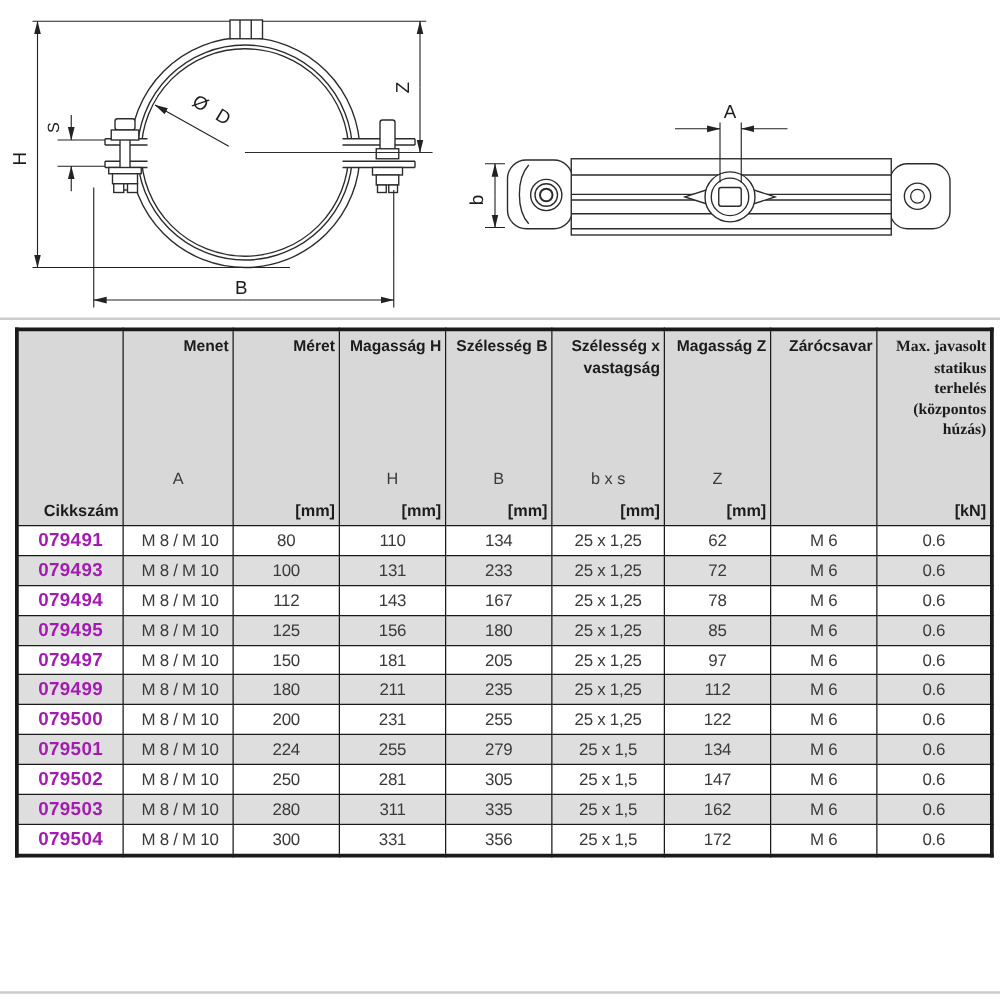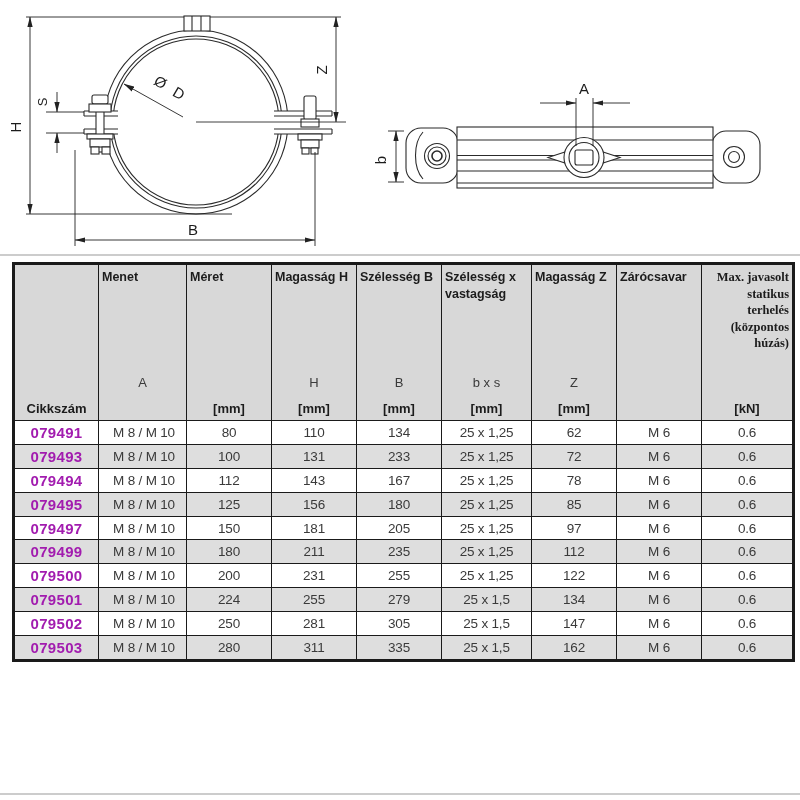--- a/index.html
+++ b/index.html
@@ -11,25 +11,25 @@
   .rule-bottom{top:793px;}
 
   table.spec{
     position:absolute;top:262px;left:12px;width:780px;
     border-collapse:collapse;table-layout:fixed;
     border:3px solid #1a1a1a;
   }
   table.spec th, table.spec td{border:1.6px solid #1a1a1a;padding:0;}
   table.spec th{background:#d8d8d8;vertical-align:top;font-weight:bold;color:#1c1c1c;}
   .hwrap{box-sizing:border-box;height:155px;display:flex;flex-direction:column;padding:4px 3px 3px 3px;}
-  .h-title{font-size:12.5px;line-height:1.32;text-align:left;}
+  .h-title{font-size:12.5px;line-height:1.32;text-align:right;}
   th.c8 .h-title{text-align:right;font-family:Liberation Serif, serif;}
   .h-fill{flex:1;}
   .h-sym{font-size:13px;font-weight:400;color:#3a3a3a;text-align:center;height:26px;}
-  .h-unit{font-size:13px;text-align:center;height:16px;}
+  .h-unit{font-size:13px;text-align:right;height:16px;}
   table.spec td{
     height:22.9px;font-size:13.5px;color:#3a3a3a;text-align:center;
     letter-spacing:-0.2px;vertical-align:middle;background:#ffffff;
   }
   table.spec tbody tr:nth-child(even) td{background:#dedede;}
   table.spec td.c0{font-weight:bold;color:#a21caf;font-size:15px;letter-spacing:0.3px;}
   table.spec td.c1{text-align:center;padding-left:3px;}
 </style>
 </head>
 <body>
@@ -350,17 +350,28 @@
           <td class="c0">079503</td>
           <td class="c1">M 8 / M 10</td>
           <td class="c2">280</td>
           <td class="c3">311</td>
           <td class="c4">335</td>
           <td class="c5">25 x 1,5</td>
           <td class="c6">162</td>
           <td class="c7">M 6</td>
           <td class="c8">0.6</td>
         </tr>
+        <tr>
+          <td class="c0">079504</td>
+          <td class="c1">M 8 / M 10</td>
+          <td class="c2">300</td>
+          <td class="c3">331</td>
+          <td class="c4">356</td>
+          <td class="c5">25 x 1,5</td>
+          <td class="c6">172</td>
+          <td class="c7">M 6</td>
+          <td class="c8">0.6</td>
+        </tr>
       </tbody>
   </table>
 
   <div class="rule rule-bottom"></div>
 </div>
 
 </body></html>

